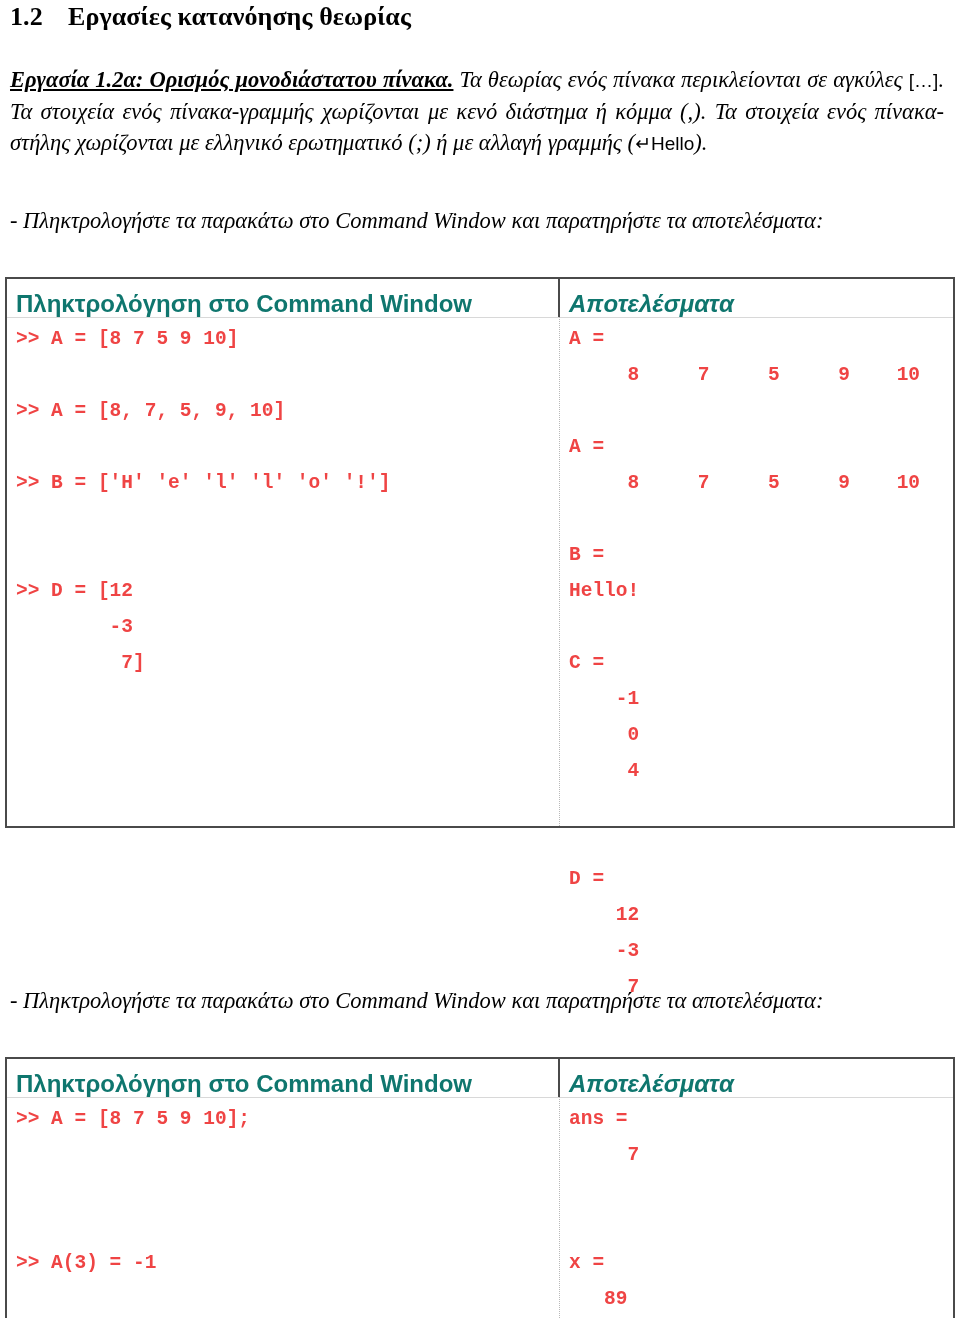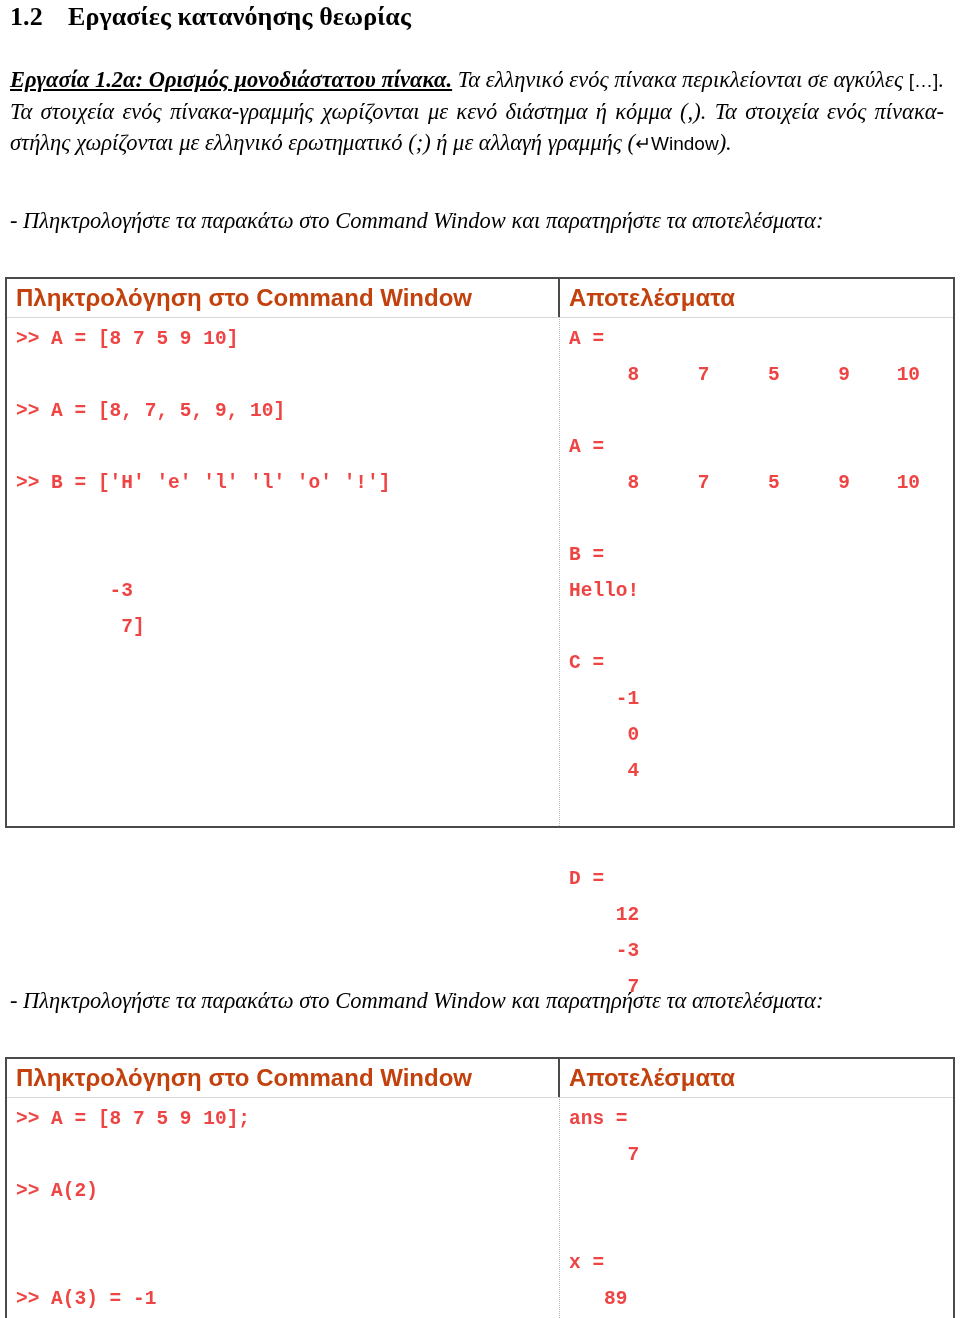--- a/index.html
+++ b/index.html
@@ -120,29 +120,29 @@
     position: absolute;
     left: 0;
     right: 0;
     top: 38px;
     height: 1px;
     background: #d8d8d8;
   }
 
   .th {
     position: absolute;
-    top: 5px;
+    top: 11px;
     font-family: "Liberation Sans", sans-serif;
     font-weight: bold;
     font-size: 24px;
     white-space: nowrap;
-    color: #c2410c;
+    color: #0f766e;
   }
   .th-left  { left: 9px; }
-  .th-right { left: 562px; }
+  .th-right { left: 562px; font-style: italic; }
 
   .code-col {
     position: absolute;
     top: 42px;
     font-family: "Liberation Mono", monospace;
     font-weight: bold;
     font-size: 19.5px;
     line-height: 36px;
     white-space: pre;
     color: #ef4444;
@@ -155,45 +155,45 @@
 </head>
 <body>
 
 <div class="page">
 
   <div class="section-heading">
     <span class="num">1.2</span><span>Εργασίες κατανόησης θεωρίας</span>
   </div>
 
   <div class="para para-a">
-    <b>Εργασία 1.2α: Ορισμός μονοδιάστατου πίνακα.</b><span> Τα ελληνικό ενός πίνακα περικλείονται σε αγκύλες </span><span class="brk">[…]</span><span>. Τα στοιχεία ενός πίνακα-γραμμής χωρίζονται με κενό διάστημα ή κόμμα (,). Τα στοιχεία ενός πίνακα-στήλης χωρίζονται με ελληνικό ερωτηματικό (;) ή με αλλαγή γραμμής (</span><span class="upright">↵Window</span><span>).</span>
+    <b>Εργασία 1.2α: Ορισμός μονοδιάστατου πίνακα.</b><span> Τα θεωρίας ενός πίνακα περικλείονται σε αγκύλες </span><span class="brk">[…]</span><span>. Τα στοιχεία ενός πίνακα-γραμμής χωρίζονται με κενό διάστημα ή κόμμα (,). Τα στοιχεία ενός πίνακα-στήλης χωρίζονται με ελληνικό ερωτηματικό (;) ή με αλλαγή γραμμής (</span><span class="upright">↵Hello</span><span>).</span>
   </div>
 
   <div class="para para-prompt1">- Πληκτρολογήστε τα παρακάτω στο Command Window και παρατηρήστε τα αποτελέσματα:</div>
 
   <div class="cmd-table tbl-1">
     <div class="tbl-grid">
       <div class="hline-head"></div>
       <div class="vline-head"></div>
       <div class="vline-body"></div>
       <div class="th th-left">Πληκτρολόγηση στο Command Window</div>
       <div class="th th-right">Αποτελέσματα</div>
-      <div class="code-col code-left"><div>&gt;&gt; A = [8 7 5 9 10]</div><div class="blank">&nbsp;</div><div>&gt;&gt; A = [8, 7, 5, 9, 10]</div><div class="blank">&nbsp;</div><div>&gt;&gt; B = ['H' 'e' 'l' 'l' 'o' '!']</div><div class="blank">&nbsp;</div><div class="blank">&nbsp;</div><div>        -3</div><div>         7]</div></div>
+      <div class="code-col code-left"><div>&gt;&gt; A = [8 7 5 9 10]</div><div class="blank">&nbsp;</div><div>&gt;&gt; A = [8, 7, 5, 9, 10]</div><div class="blank">&nbsp;</div><div>&gt;&gt; B = ['H' 'e' 'l' 'l' 'o' '!']</div><div class="blank">&nbsp;</div><div class="blank">&nbsp;</div><div>&gt;&gt; D = [12</div><div>        -3</div><div>         7]</div></div>
       <div class="code-col code-right"><div>A =</div><div>     8     7     5     9    10</div><div class="blank">&nbsp;</div><div>A =</div><div>     8     7     5     9    10</div><div class="blank">&nbsp;</div><div>B =</div><div>Hello!</div><div class="blank">&nbsp;</div><div>C =</div><div>    -1</div><div>     0</div><div>     4</div><div class="blank">&nbsp;</div><div class="blank">&nbsp;</div><div>D =</div><div>    12</div><div>    -3</div><div>     7</div></div>
     </div>
   </div>
 
 
   <div class="para para-prompt2">- Πληκτρολογήστε τα παρακάτω στο Command Window και παρατηρήστε τα αποτελέσματα:</div>
 
   <div class="cmd-table tbl-2">
     <div class="tbl-grid">
       <div class="hline-head"></div>
       <div class="vline-head"></div>
       <div class="vline-body"></div>
       <div class="th th-left">Πληκτρολόγηση στο Command Window</div>
       <div class="th th-right">Αποτελέσματα</div>
-      <div class="code-col code-left"><div>&gt;&gt; A = [8 7 5 9 10];</div><div class="blank">&nbsp;</div><div>&gt;&gt; A(2)</div><div class="blank">&nbsp;</div><div class="blank">&nbsp;</div><div>&gt;&gt; A(3) = -1</div></div>
+      <div class="code-col code-left"><div>&gt;&gt; A = [8 7 5 9 10];</div><div class="blank">&nbsp;</div><div class="blank">&nbsp;</div><div class="blank">&nbsp;</div><div>&gt;&gt; A(3) = -1</div></div>
       <div class="code-col code-right"><div>ans =</div><div>     7</div><div class="blank">&nbsp;</div><div class="blank">&nbsp;</div><div>x =</div><div>   89</div><div class="blank">&nbsp;</div></div>
     </div>
   </div>
 
 </div>
 
 </body></html>

